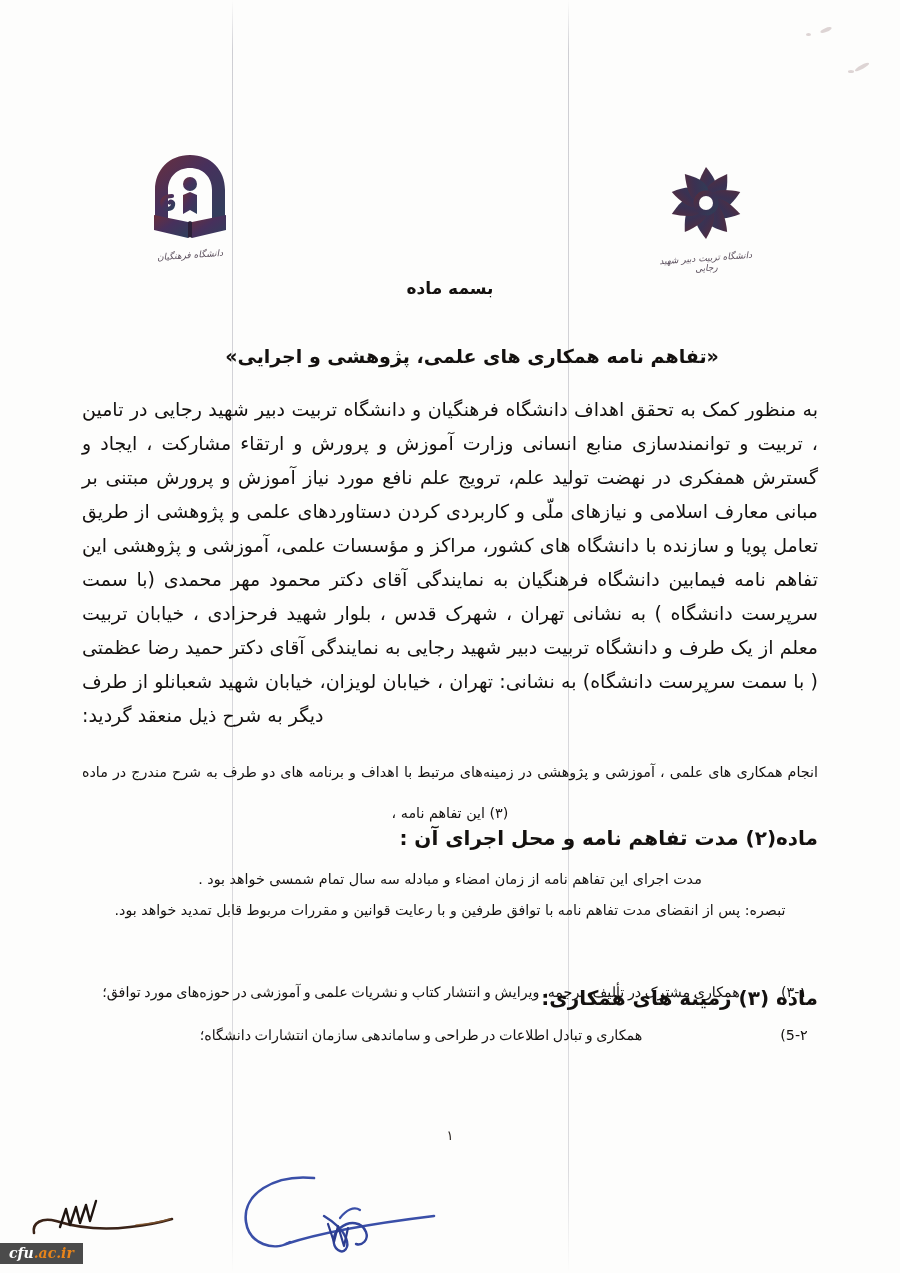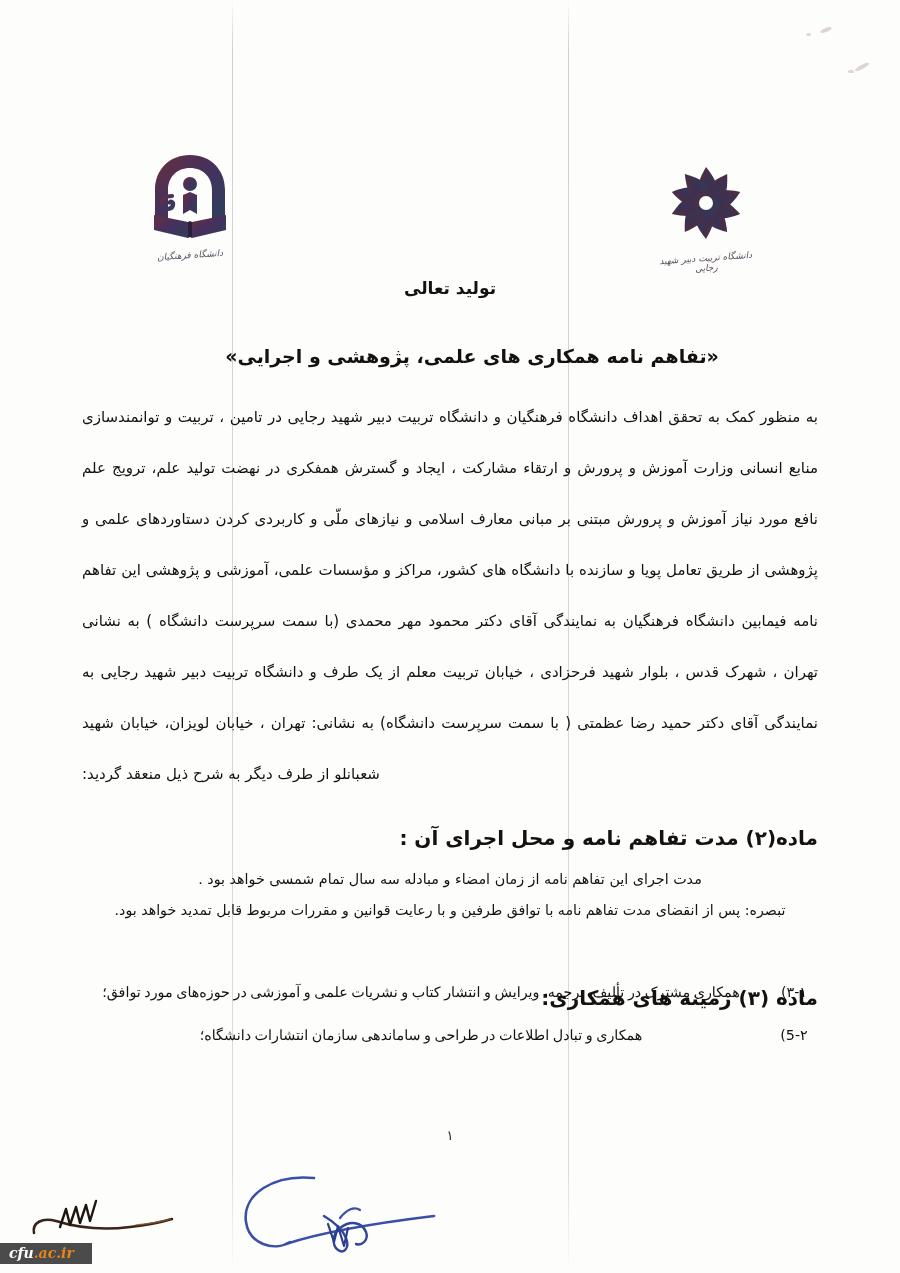--- a/index.html
+++ b/index.html
@@ -84,22 +84,22 @@
     letter-spacing: 0.2px;
     margin-left: 44px;
   }
 
   .body-block {
     position: absolute;
     right: 82px;
     width: 736px;
     text-align: justify;
     text-align-last: right;
-    font-size: 15px;
-    line-height: 51px;
+    font-size: 19px;
+    line-height: 34px;
     text-justify: inter-word;
   }
   .body-block.left-last     { text-align-last: left; }
 
   #para-intro { top: 392px; }
 
   .article-head {
     position: absolute;
     right: 82px;
     width: 736px;
@@ -161,21 +161,21 @@
     pointer-events: none;
   }
   #signature-left  { left: 20px;  top: 1175px; }
   #signature-right { left: 228px; top: 1160px; }
 
   
   #watermark {
     position: absolute;
     left: 0;
     top: 1243px;
-    padding: 3px 18px 4px 9px;
+    padding: 3px 9px 4px 9px;
     background: #4b4b4b;
     font-family: "DejaVu Serif", "Liberation Serif", serif;
     font-size: 14px;
     font-weight: bold;
     font-style: italic;
     line-height: 1;
     direction: ltr;
   }
   .wm-cfu { color: #ffffff; }
   .wm-tld { color: #e8841a; }
@@ -241,26 +241,27 @@
           <path d="M0,-36 C7,-27 12,-20 10,-11 C7,-3 -3,-2 -7,-8 C-10,-14 -7,-24 0,-36 Z" transform="rotate(288)"></path>
           <path d="M0,-36 C7,-27 12,-20 10,-11 C7,-3 -3,-2 -7,-8 C-10,-14 -7,-24 0,-36 Z" transform="rotate(324)"></path>
         </g>
         <circle cx="0" cy="0" r="12.5" fill="url(#gRaj)"></circle>
         <circle cx="0" cy="0" r="7" fill="#fdfdfc"></circle>
       </g>
     </svg>
     <span class="logo-caption">دانشگاه تربیت دبیر شهید رجایی</span>
   </div>
 
-  <div class="basmala">تولید تعالی</div>
+  <div class="basmala">بسمه ماده</div>
 
   <div class="doc-title">«تفاهم نامه همکاری های علمی، پژوهشی و اجرایی»</div>
 
   <div class="body-block left-last" id="para-intro">به منظور کمک به تحقق اهداف دانشگاه فرهنگیان و دانشگاه تربیت دبیر شهید رجایی در تامین ، تربیت و توانمندسازی منابع انسانی وزارت آموزش و پرورش و ارتقاء مشارکت ، ایجاد و گسترش همفکری در نهضت تولید علم، ترویج علم نافع مورد نیاز آموزش و پرورش مبتنی بر مبانی معارف اسلامی و نیازهای ملّی و کاربردی کردن دستاوردهای علمی و پژوهشی از طریق تعامل پویا و سازنده با دانشگاه های کشور، مراکز و مؤسسات علمی، آموزشی و پژوهشی این تفاهم نامه فیمابین دانشگاه فرهنگیان  به نمایندگی آقای دکتر محمود مهر محمدی (با سمت سرپرست دانشگاه ) به نشانی تهران ، شهرک قدس ، بلوار شهید فرحزادی ، خیابان تربیت معلم از یک طرف و دانشگاه تربیت دبیر شهید رجایی به نمایندگی آقای دکتر حمید رضا عظمتی ( با سمت سرپرست دانشگاه) به نشانی: تهران ، خیابان لویزان، خیابان شهید شعبانلو از طرف دیگر به شرح ذیل منعقد گردید:</div>
 
+  <div class="body-block" id="para-article-1">انجام همکاری های علمی ، آموزشی و پژوهشی در زمینه‌های مرتبط با اهداف و  برنامه های دو طرف به شرح مندرج در ماده (۳) این تفاهم نامه ،</div>
 
   <div class="article-head" id="head-article-2">ماده(۲) مدت تفاهم نامه و محل اجرای آن :</div>
   <div class="body-block" id="note-article-2">تبصره: پس از انقضای مدت تفاهم نامه با توافق طرفین و با رعایت قوانین و مقررات مربوط قابل تمدید خواهد بود.</div>
   <div class="body-block" id="para-article-2">مدت اجرای این تفاهم نامه از زمان امضاء و مبادله سه سال تمام شمسی خواهد بود .</div>
 
   <div class="article-head" id="head-article-3">ماده (۳) زمینه های همکاری:</div>
   <ul class="clause-list" id="list-article-3">
     <li class="clause">
       <span class="clause-num">۳-۱)</span>
       <span class="clause-text">همکاری مشترک در تألیف، ترجمه، ویرایش و انتشار کتاب و نشریات علمی و آموزشی در حوزه‌های مورد توافق؛</span>

